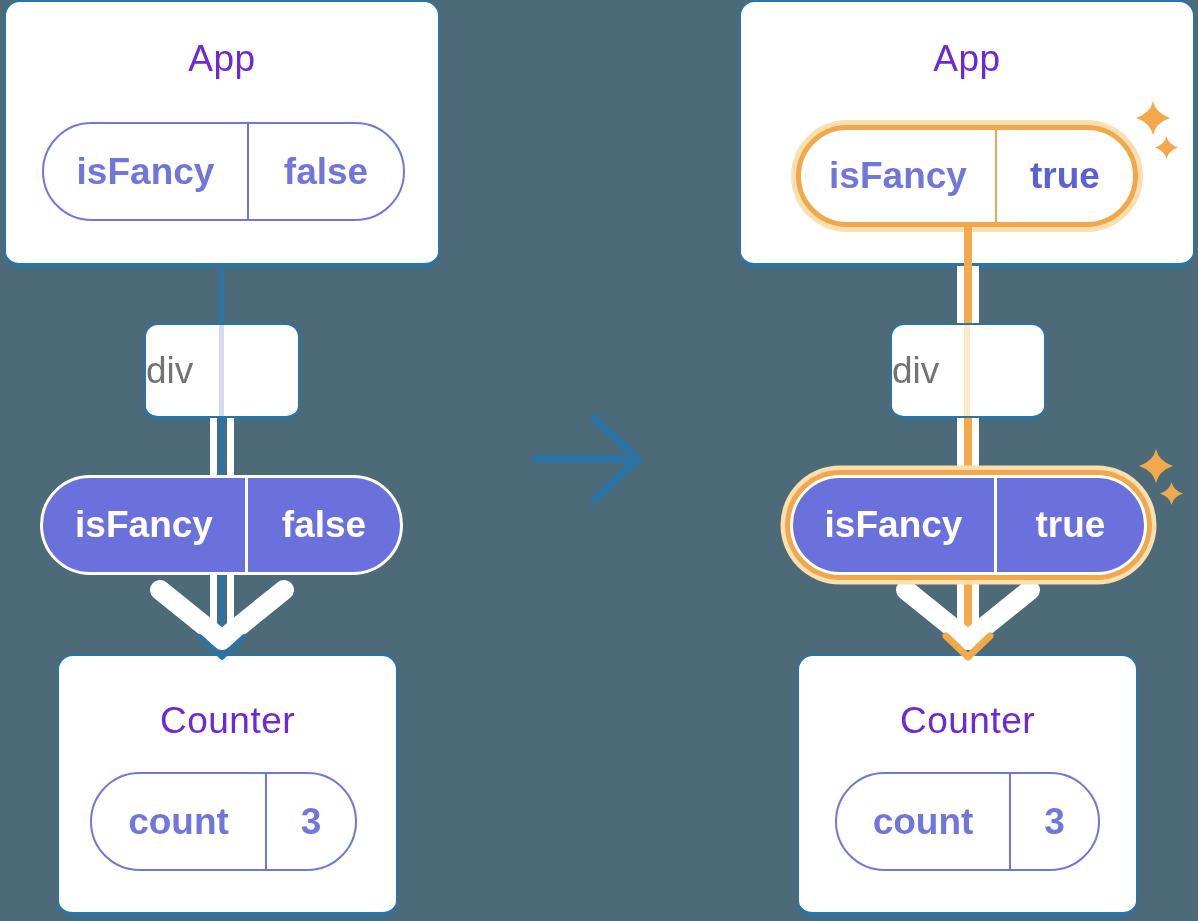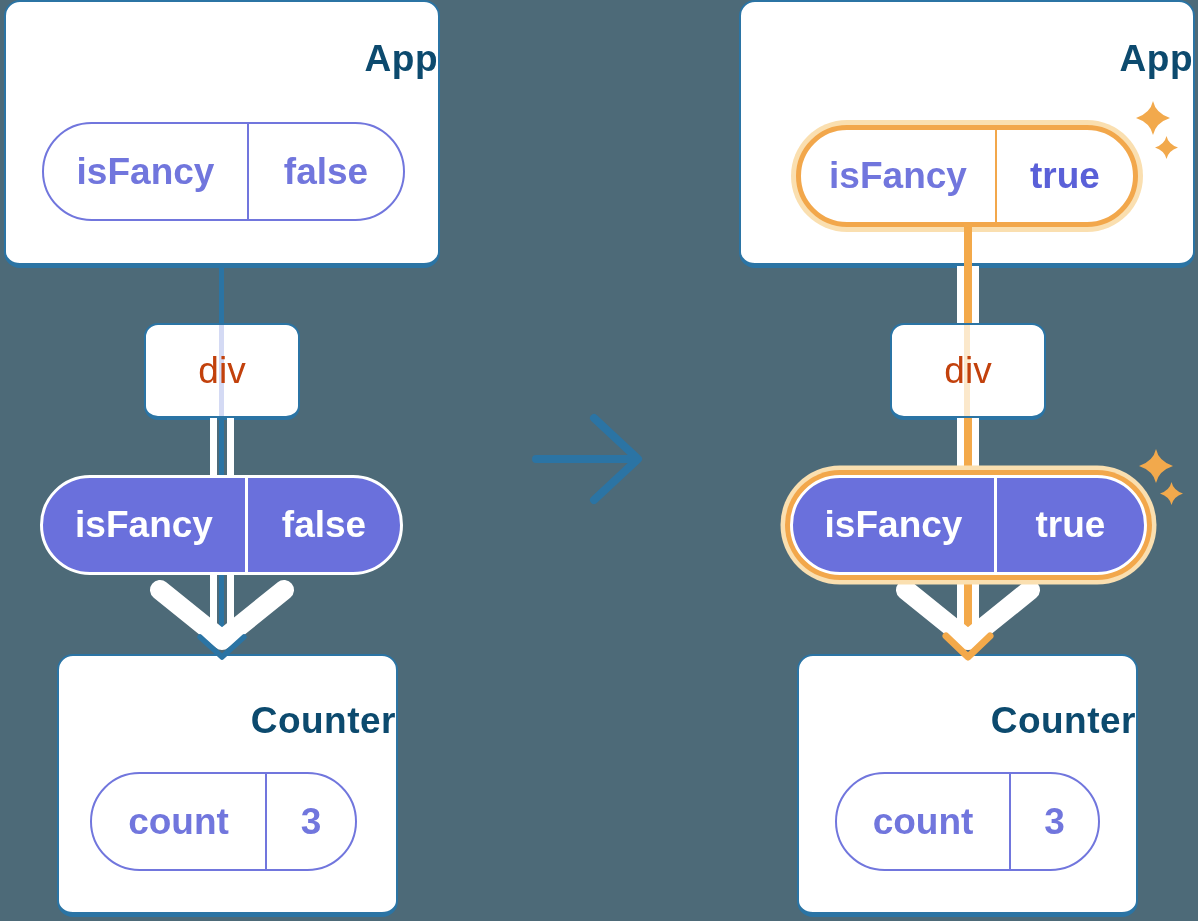--- a/index.html
+++ b/index.html
@@ -7,21 +7,21 @@
   .canvas{
     position:relative;width:1198px;height:921px;background:#4d6a78;
     font-family:"Liberation Sans",sans-serif;overflow:hidden;
   }
   
   .card{
     position:absolute;background:#fff;border:2.5px solid #2b74a4;
     border-bottom-width:5px;border-radius:16px;
   }
   .card-title{
-    text-align:right;color:#0c4a6e;font-size:37px;font-weight:700;
+    text-align:center;color:#6d28d9;font-size:37px;font-weight:400;
     letter-spacing:.5px;
   }
   .app-title{margin-top:36px;}
   .counter-title{margin-top:44px;}
   
   .pill{
     position:absolute;display:flex;align-items:stretch;border-radius:60px;
     font-size:37px;
   }
   .pill .seg{display:flex;align-items:center;justify-content:center;font-weight:bold;}
@@ -42,21 +42,21 @@
   .pill-solid-fancy .seg-l{border-right:3px solid #fff;}
   .pill-solid-fancy .val-bold{font-weight:700;}
   
   .vline{position:absolute;}
   .blue{background:#2b74a4;}
   .whiteline{background:#ffffff;}
   .orangeline{background:#f3a94a;}
   .pale-lavender{background:#d4daf4;}
   .pale-peach{background:#fbe8cb;}
   .divbox-label{
-    position:relative;z-index:1;text-align:center;color:#c2410c;
+    position:relative;z-index:1;color:#737373;
     font-size:37px;font-weight:500;line-height:92px;
   }
   .icon-abs{position:absolute;}
   .z-top{z-index:6;}
 </style>
 </head>
 <body>
 
 <div class="canvas">
 

